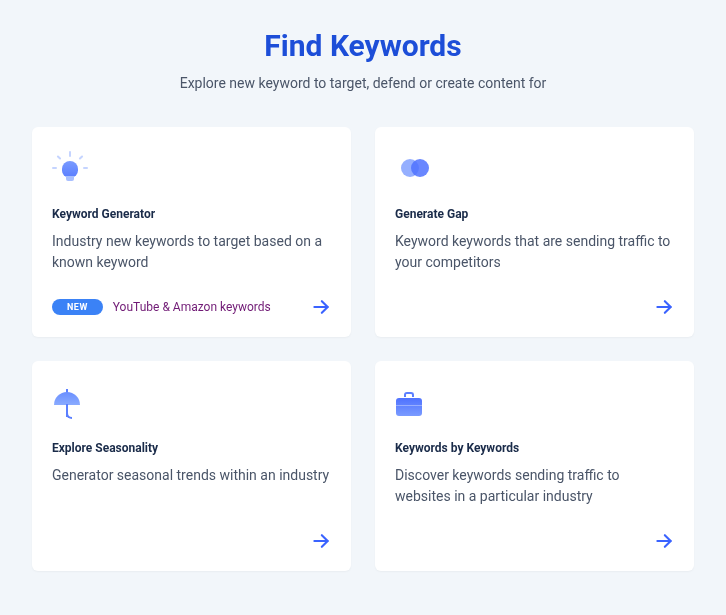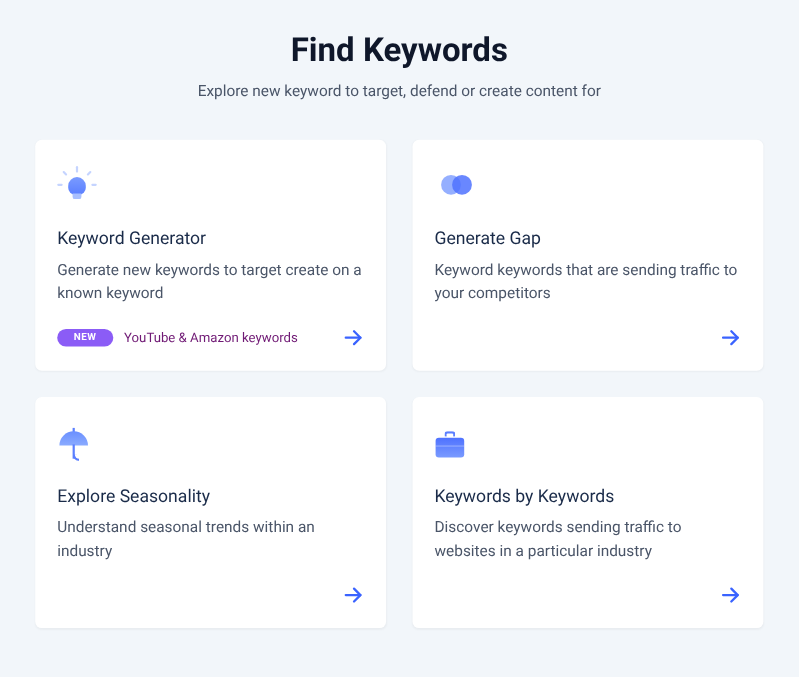--- a/index.html
+++ b/index.html
@@ -14,21 +14,21 @@
       height: 615px;
       padding: 28px 32px;
     }
     .header {
       text-align: center;
       margin-bottom: 36px;
     }
     .title {
       font-size: 30px;
       font-weight: 700;
-      color: #0f172a;
+      color: #1d4ed8;
       margin-bottom: 12px;
     }
     .subtitle {
       font-size: 14px;
       color: #4a5568;
     }
     .grid {
       display: grid;
       grid-template-columns: 1fr 1fr;
       gap: 24px;
@@ -44,43 +44,43 @@
       position: relative;
       cursor: pointer;
     }
     .card-icon {
       height: 40px;
       margin-bottom: 18px;
       display: flex;
       align-items: center;
     }
     .card-title {
-      font-size: 16px;
-      font-weight: 400;
+      font-size: 12px;
+      font-weight: 700;
       color: #1a2b49;
       margin-bottom: 10px;
     }
     .card-desc {
       font-size: 14px;
       color: #4a5568;
       line-height: 1.5;
       flex-grow: 1;
     }
     .card-footer {
       display: flex;
       align-items: center;
       justify-content: space-between;
       margin-top: 16px;
       min-height: 24px;
     }
     .card-footer.right-only {
       justify-content: flex-end;
     }
     .badge {
-      background: #8b5cf6;
+      background: #3b82f6;
       color: #ffffff;
       font-size: 9px;
       font-weight: 700;
       letter-spacing: 0.5px;
       padding: 3px 15px;
       border-radius: 10px;
       margin-right: 10px;
     }
     .badge-text {
       font-size: 12px;
@@ -252,21 +252,21 @@
         <div class="ray ray1"></div>
         <div class="ray ray2"></div>
         <div class="ray ray3"></div>
         <div class="ray ray4"></div>
         <div class="ray ray5"></div>
         <div class="bulb-body"></div>
         <div class="bulb-base"></div>
       </div>
     </div>
     <div class="card-title">Keyword Generator</div>
-    <div class="card-desc">Generate new keywords to target create on a known keyword</div>
+    <div class="card-desc">Industry new keywords to target based on a known keyword</div>
     <div class="card-footer">
       <div class="footer-left">
         <span class="badge">NEW</span>
         <span class="badge-text">YouTube &amp; Amazon keywords</span>
       </div>
       <div class="arrow">
         <svg viewBox="0 0 24 24" fill="none" stroke="currentColor" stroke-width="2.5" stroke-linecap="round" stroke-linejoin="round">
             <line x1="4" y1="12" x2="20" y2="12"></line>
             <polyline points="13 5 20 12 13 19"></polyline>
           </svg>
@@ -296,21 +296,21 @@
   <div class="card">
     <div class="card-icon">
       <div class="icon-umbrella">
         <div class="umbrella-tip"></div>
         <div class="umbrella-top"></div>
         <div class="umbrella-handle"></div>
         <div class="umbrella-hook"></div>
       </div>
     </div>
     <div class="card-title">Explore Seasonality</div>
-    <div class="card-desc">Understand seasonal trends within an industry</div>
+    <div class="card-desc">Generator seasonal trends within an industry</div>
     <div class="card-footer right-only">
       <div class="arrow">
         <svg viewBox="0 0 24 24" fill="none" stroke="currentColor" stroke-width="2.5" stroke-linecap="round" stroke-linejoin="round">
             <line x1="4" y1="12" x2="20" y2="12"></line>
             <polyline points="13 5 20 12 13 19"></polyline>
           </svg>
       </div>
     </div>
   </div>
 

